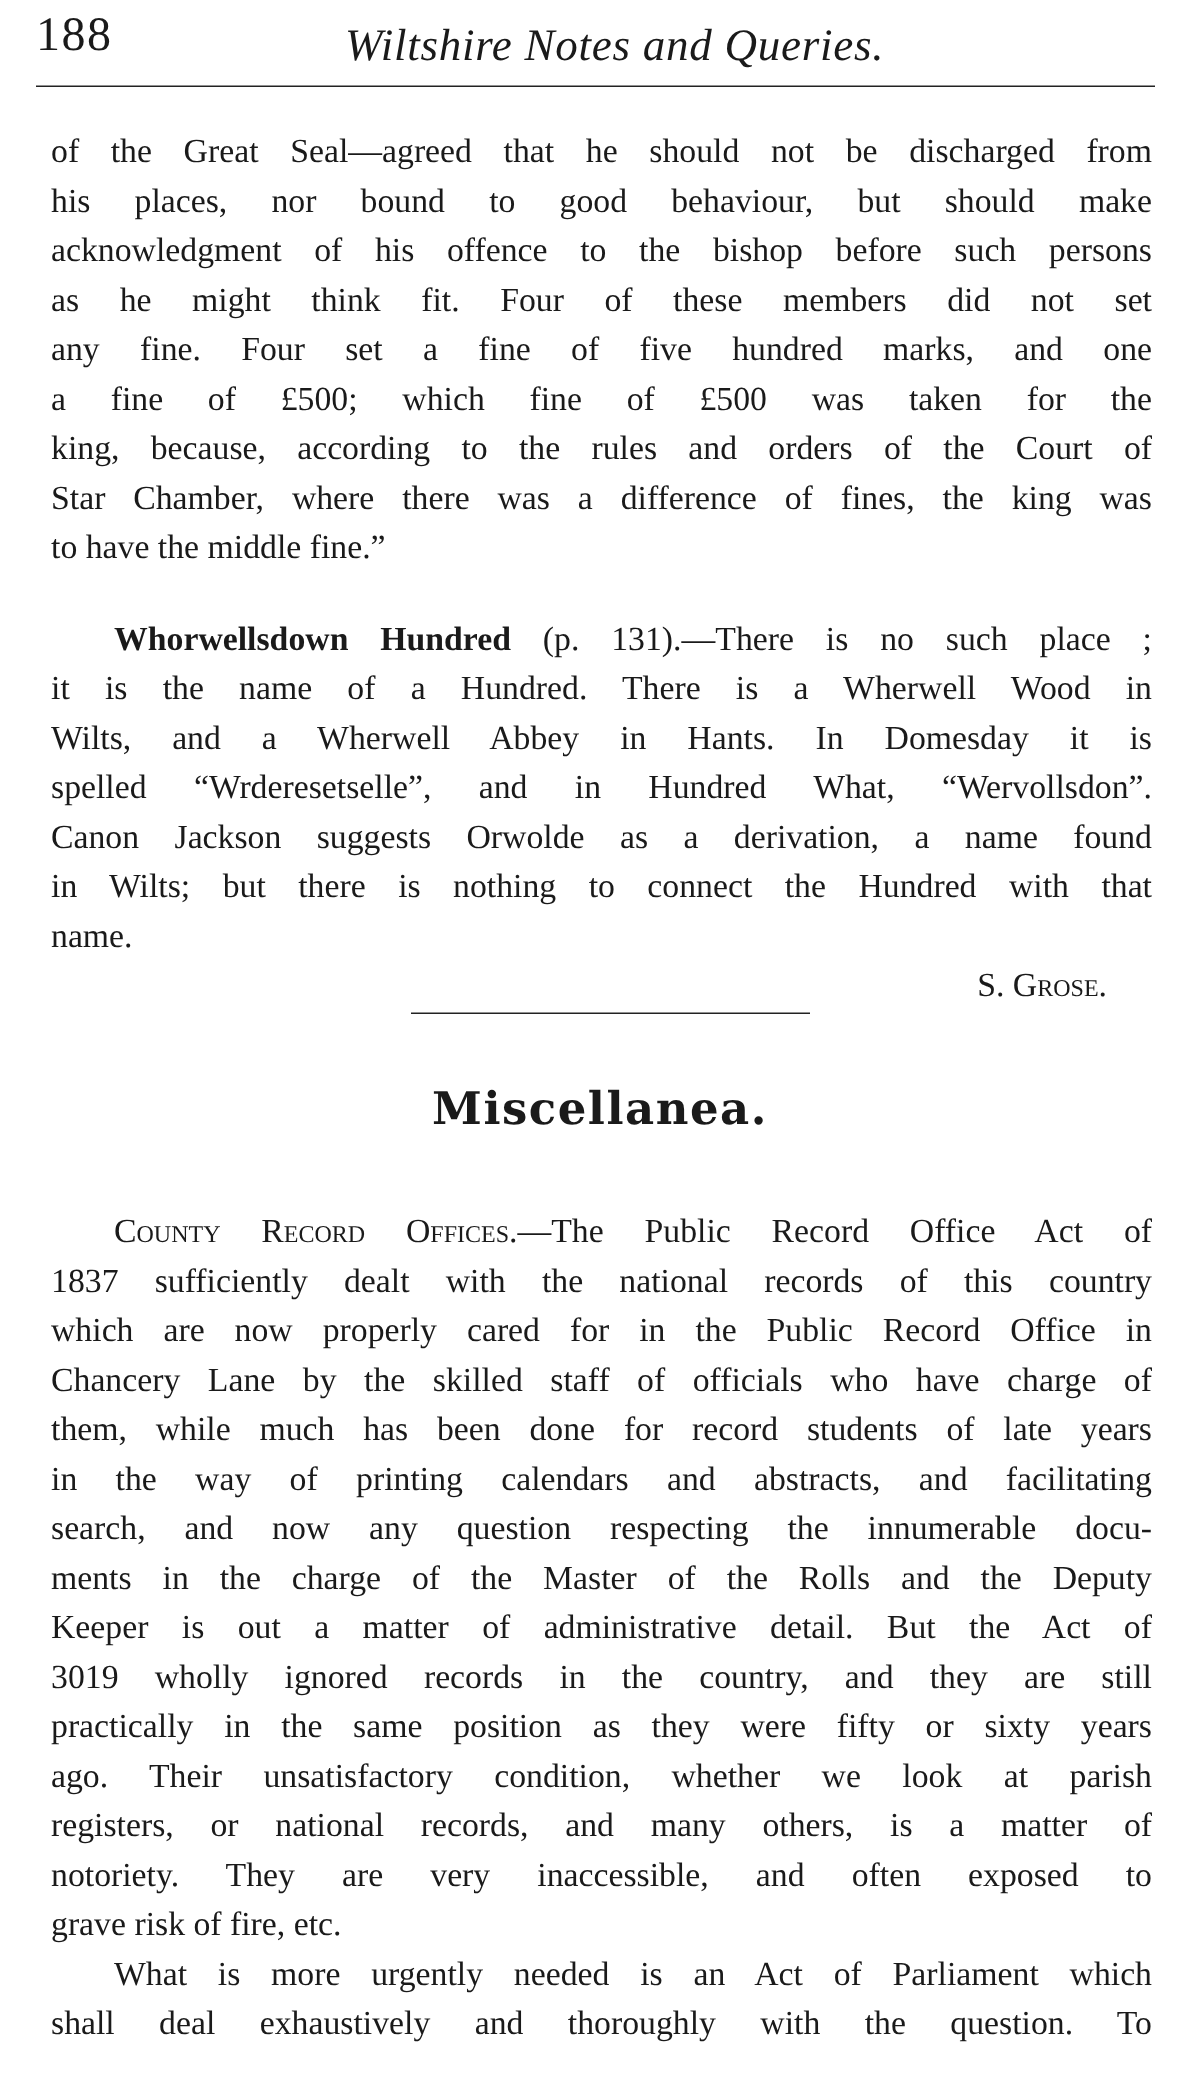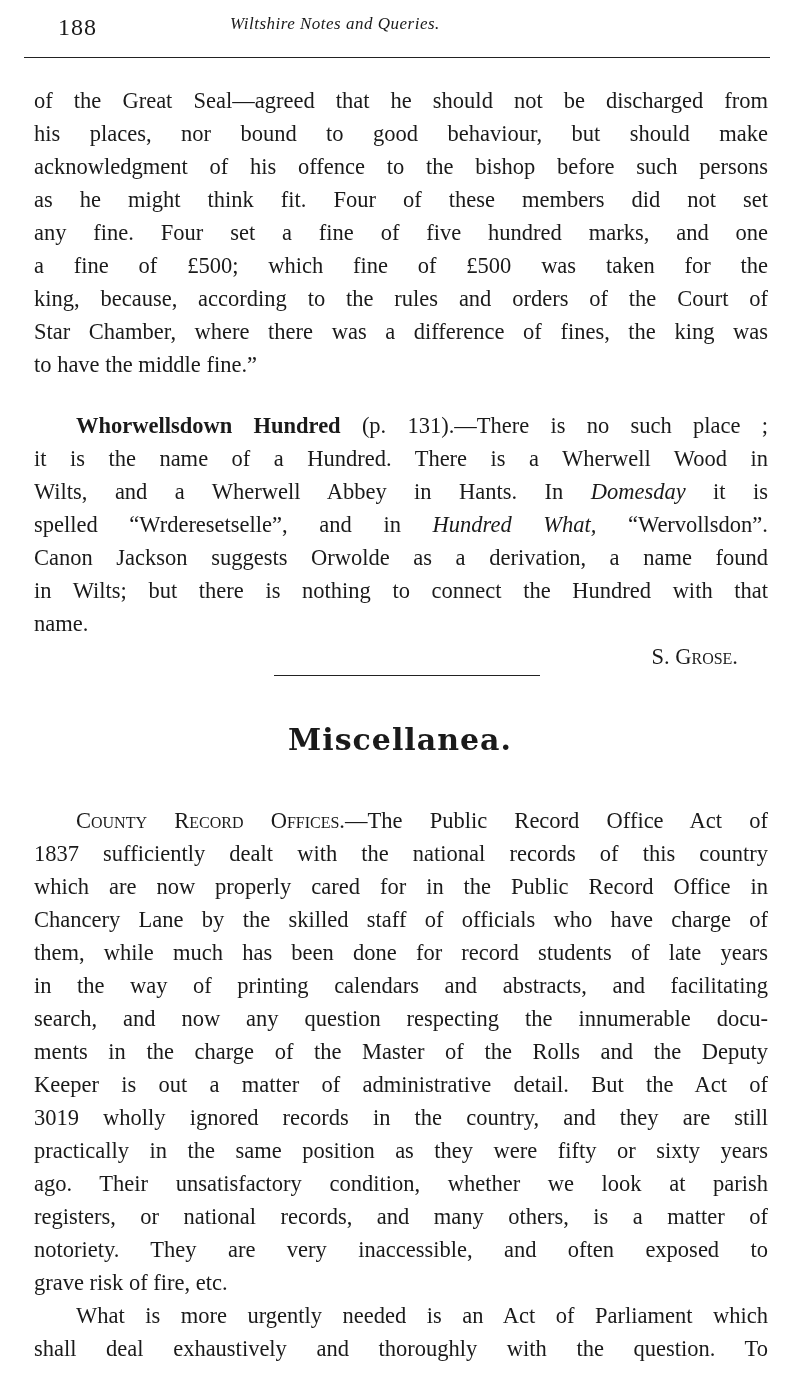--- a/index.html
+++ b/index.html
@@ -1,31 +1,31 @@
 <!DOCTYPE html>
 <html><head>
 <meta charset="utf-8">
 <style>
   html, body { margin: 0; padding: 0; }
   body {
     width: 800px; height: 1392px; background: #ffffff; position: relative; overflow: hidden;
     font-family: "Liberation Serif", "DejaVu Serif", serif; color: #1a1a1a;
   }
   .header { position: absolute; left: 0; top: 0; width: 800px; height: 60px; }
-  .page-num { position: absolute; left: 24px; top: 14px; font-size: 24px; letter-spacing: 1px; margin-left: 34px; }
-  .running-title { position: absolute; left: 230px; top: 14px; font-size: 17px; font-style: italic; letter-spacing: 0.5px; text-align: right; }
+  .page-num { position: absolute; left: 24px; top: 4px; font-size: 32px; letter-spacing: 1px; }
+  .running-title { position: absolute; left: 230px; top: 14px; font-size: 30px; font-style: italic; letter-spacing: 0.5px; text-align: right; }
   .top-rule { position: absolute; left: 24px; top: 57px; width: 746px; height: 0; border-top: 1.6px solid #222; }
   .line {
     position: absolute; left: 34px; width: 734px; font-size: 22.5px; line-height: 30px;
     white-space: nowrap; text-align: justify; text-align-last: justify;
   }
   .line.last { text-align-last: left; }
   .line.indent { left: 76px; width: 692px; }
   .bold { font-weight: bold; }
-  .it { font-style: italic; }
+  .it { }
   .sc { font-variant: small-caps; margin-top: 33px; }
   .signature { position: absolute; right: 0; }
   .mid-rule { position: absolute; left: 274px; top: 675px; width: 266px; height: 0; border-top: 1.4px solid #222; }
   .section-title {
     position: absolute; left: 0; width: 800px; top: 722px; text-align: center;
     font-family: "DejaVu Serif", serif; font-weight: bold; font-size: 30px; letter-spacing: 1px;
   }
 </style>
 </head>
 <body>

